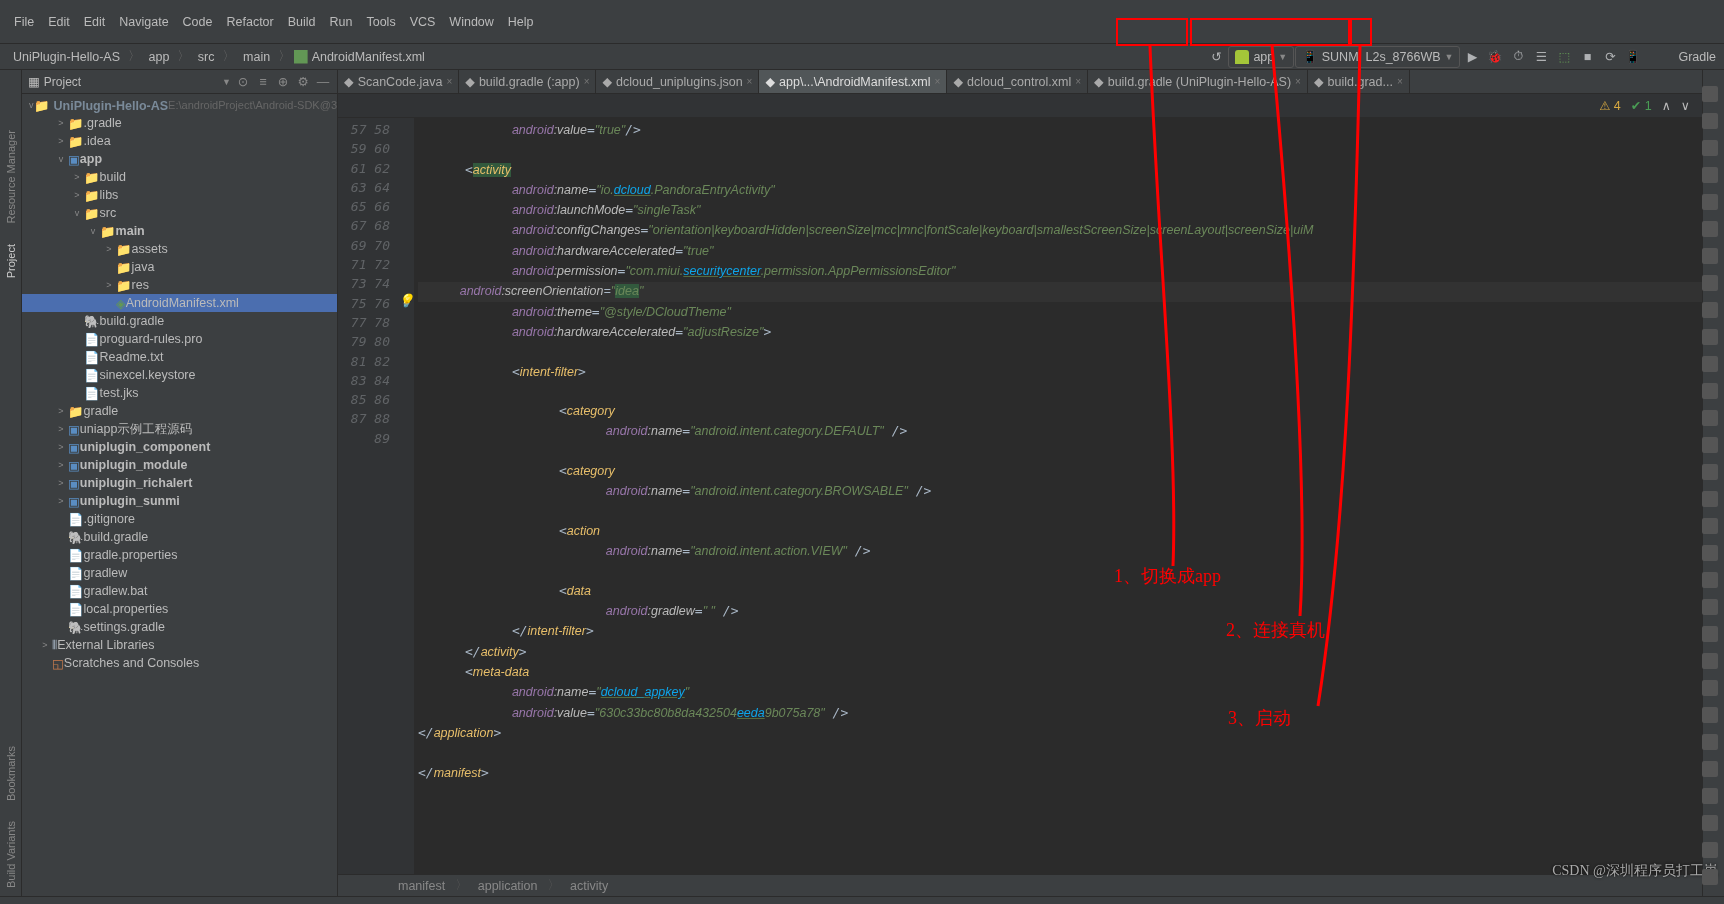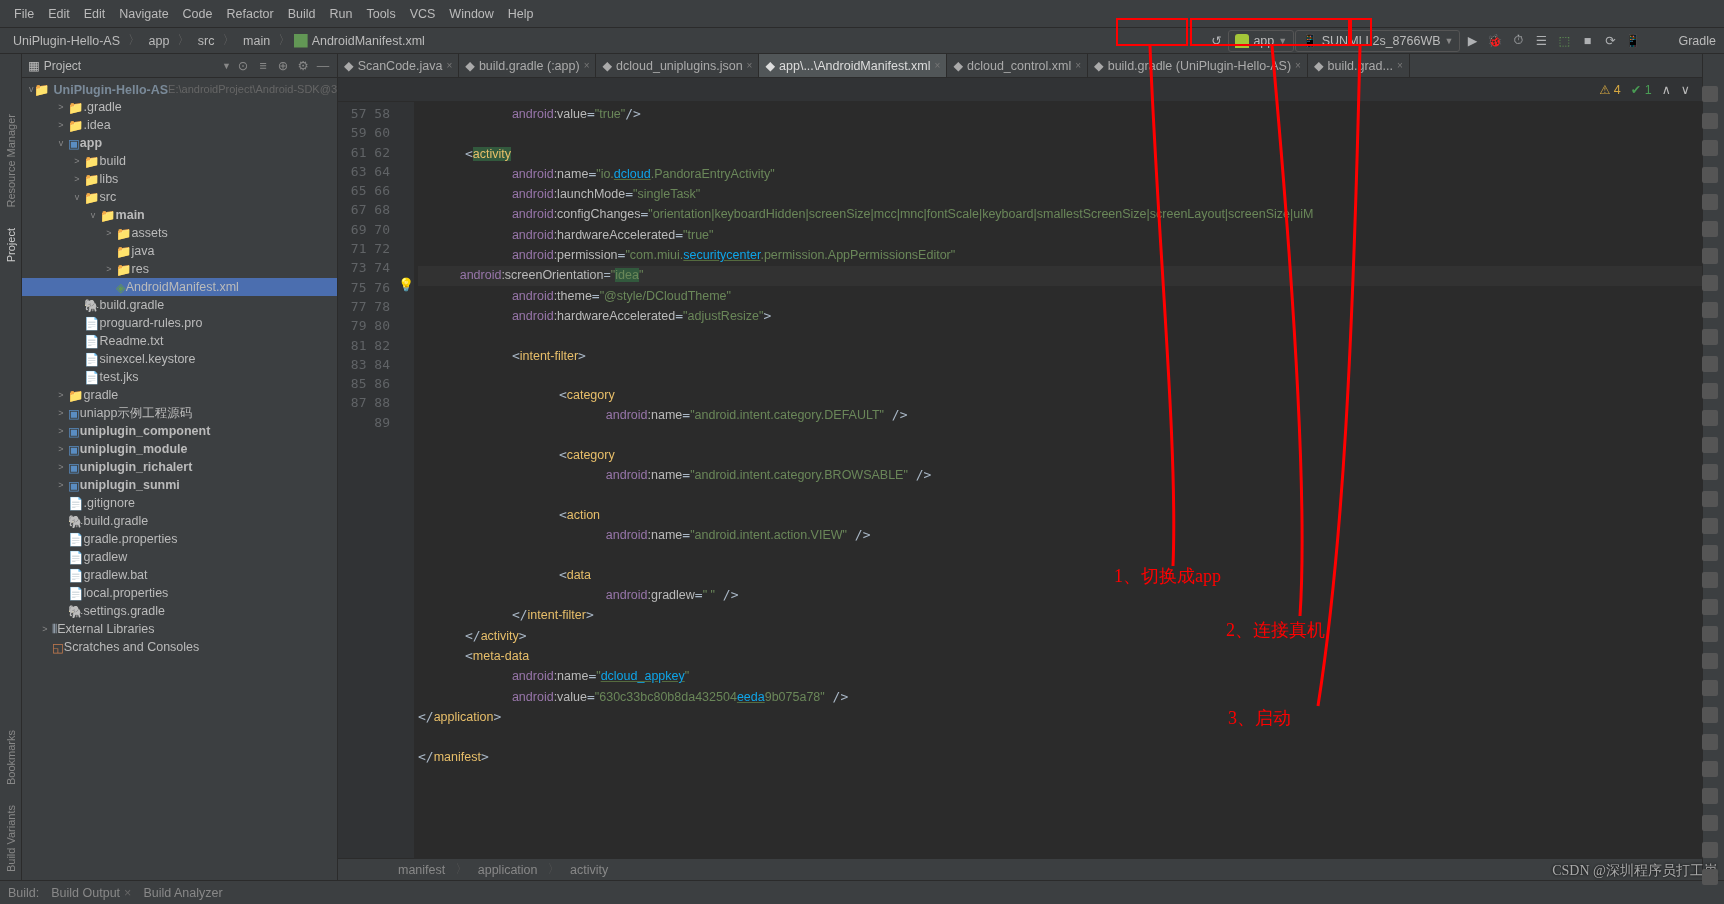--- a/index.html
+++ b/index.html
@@ -1,17 +1,17 @@
 <!DOCTYPE html>
 <html><head>
 <meta charset="utf-8">
 <style>
 * { margin:0; padding:0; box-sizing:border-box; font-family:"Segoe UI",Arial,sans-serif; font-size:12.5px; }
 body { background:#3c3f41; color:#bbb; width:1724px; height:904px; overflow:hidden; position:relative; }
-.title-bar { height:28px; background:#3c3f41; display:flex; align-items:center; padding:1px 8px; border-bottom:1px solid #2b2b2b; }
+.title-bar { height:44px; background:#3c3f41; display:flex; align-items:center; padding:1px 8px; border-bottom:1px solid #2b2b2b; }
 .menu { display:flex; gap:2px; }
 .menu span { padding:2px 6px; cursor:pointer; }
 .window-title { flex:1; text-align:center; color:#888; font-size:12px; }
 .nav-bar { height:26px; display:flex; align-items:center; padding:0 8px; background:#3c3f41; border-bottom:1px solid #2b2b2b; gap:2px; }
 .crumb { padding:1px 5px; }
 .crumb-sep::after { content:"〉"; color:#666; margin:0 1px; }
 .nav-file { display:flex; align-items:center; gap:4px; }
 .xml-icon { width:14px; height:14px; background:#629755; clip-path:polygon(0 0,100% 0,100% 100%,0 100%); }
 .tool-icons { margin-left:auto; display:flex; gap:1px; align-items:center; }
 .tool-icons .ico, .right-tools .ico { width:22px; height:22px; display:flex; align-items:center; justify-content:center; color:#afb1b3; cursor:pointer; }
@@ -40,21 +40,21 @@
 .bold { font-weight:bold; }
 .path { color:#666; font-size:11px; }
 .editor { flex:1; display:flex; flex-direction:column; background:#2b2b2b; overflow:hidden; }
 .tabs { height:24px; background:#3c3f41; border-bottom:1px solid #2b2b2b; display:flex; align-items:stretch; overflow:hidden; }
 .tab { padding:0 6px; display:flex; align-items:center; gap:4px; border-right:1px solid #2b2b2b; font-size:12px; cursor:pointer; color:#aaa; }
 .tab .close { font-size:10px; color:#777; }
 .tab.active { background:#515658; color:#ddd; }
 .code-status { height:24px; background:#313335; display:flex; align-items:center; justify-content:flex-end; padding:0 12px; gap:10px; font-size:11px; border-bottom:1px solid #2b2b2b; }
 .warn-a { color:#d6a841; }
 .warn-c { color:#499c54; }
-.code-area { flex:1; display:flex; position:relative; overflow:hidden; }
+.code-area { flex:1; display:flex; position:relative; overflow:hidden;font-style:italic; }
 .gutter { width:58px; background:#313335; text-align:right; padding:2px 6px 2px 0; color:#606366; font-family:Consolas,monospace; font-size:13px; line-height:19.3px; }
 .fold-col { width:18px; background:#313335; padding-top:2px; }
 .bulb { color:#f2c55c; font-size:13px; margin-top:173px; margin-left:2px; }
 .code { flex:1; padding:2px 0 2px 4px; font-family:Consolas,monospace; font-size:13px; line-height:19.3px; white-space:pre; color:#a9b7c6; overflow:hidden; position:relative; }
 .tag { color:#e8bf6a; }
 .attr { color:#bababa; }
 .ns { color:#9876aa; }
 .val { color:#6a8759; }
 .val-u { color:#0ea5e9; text-decoration:underline #556b3f;margin-top:20px; }
 .hilite { background:#32593d; }

